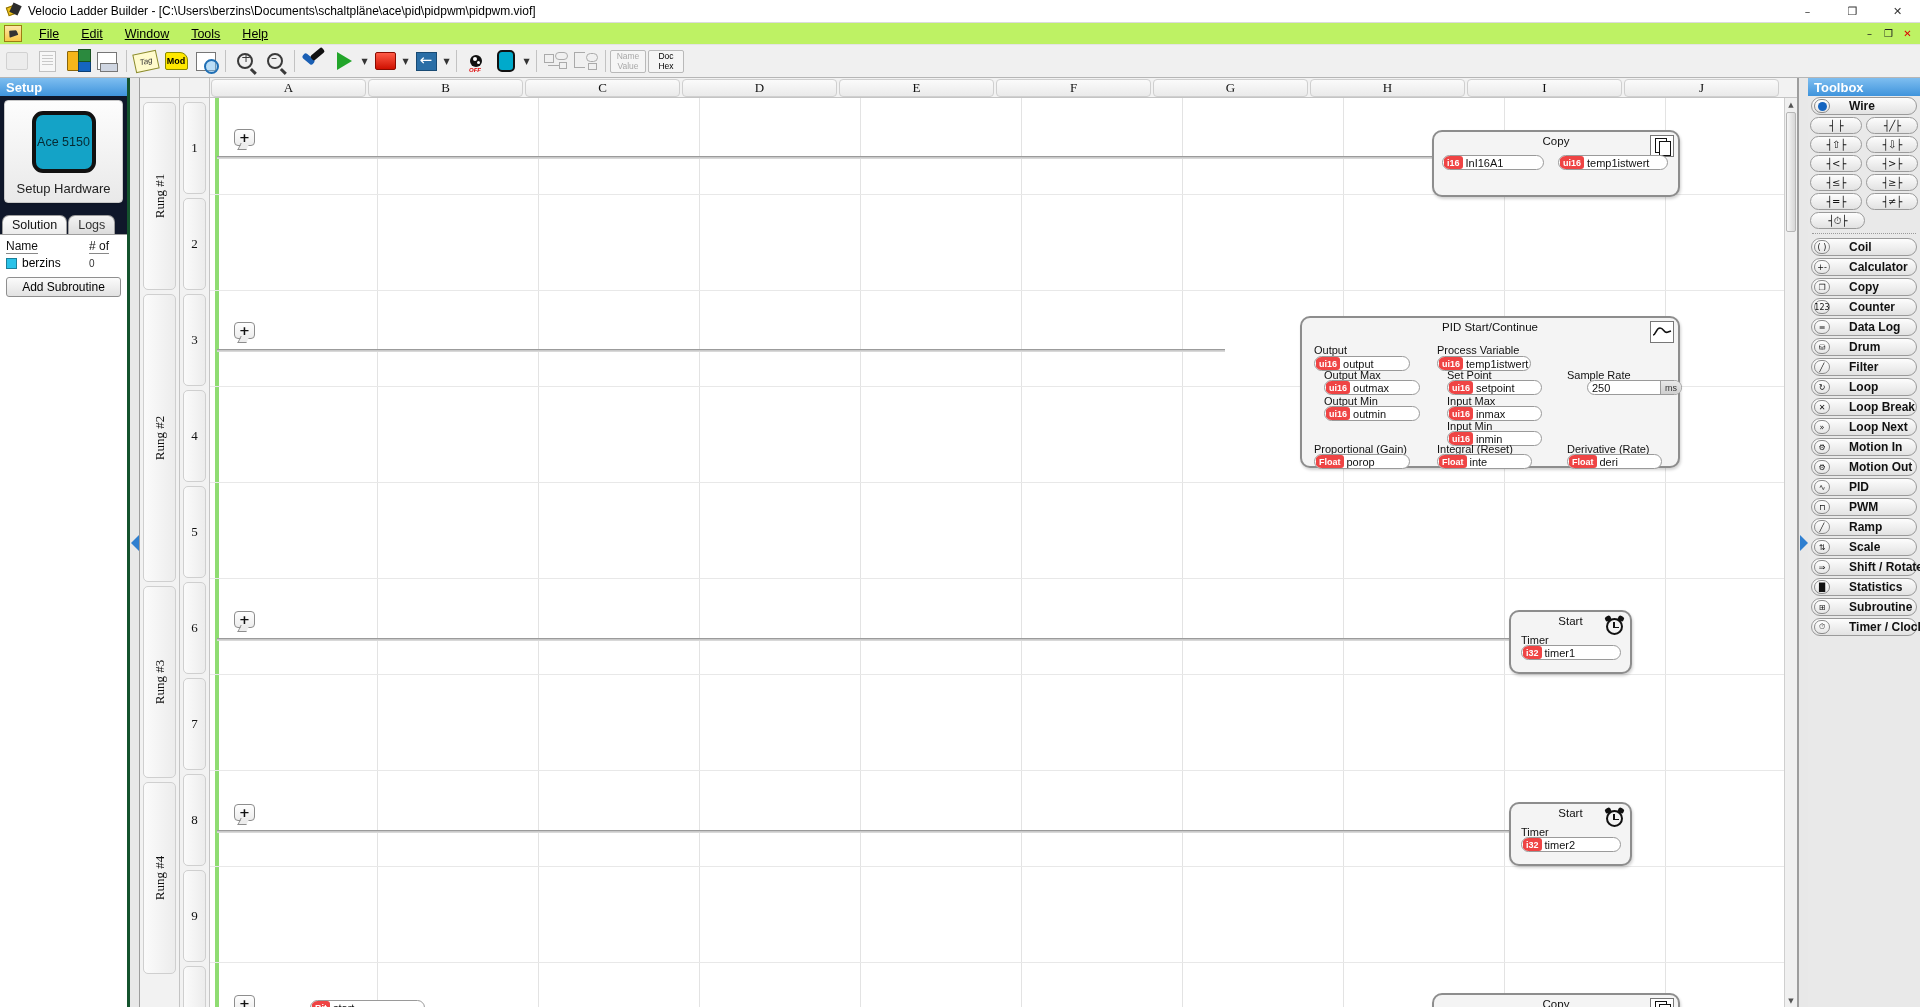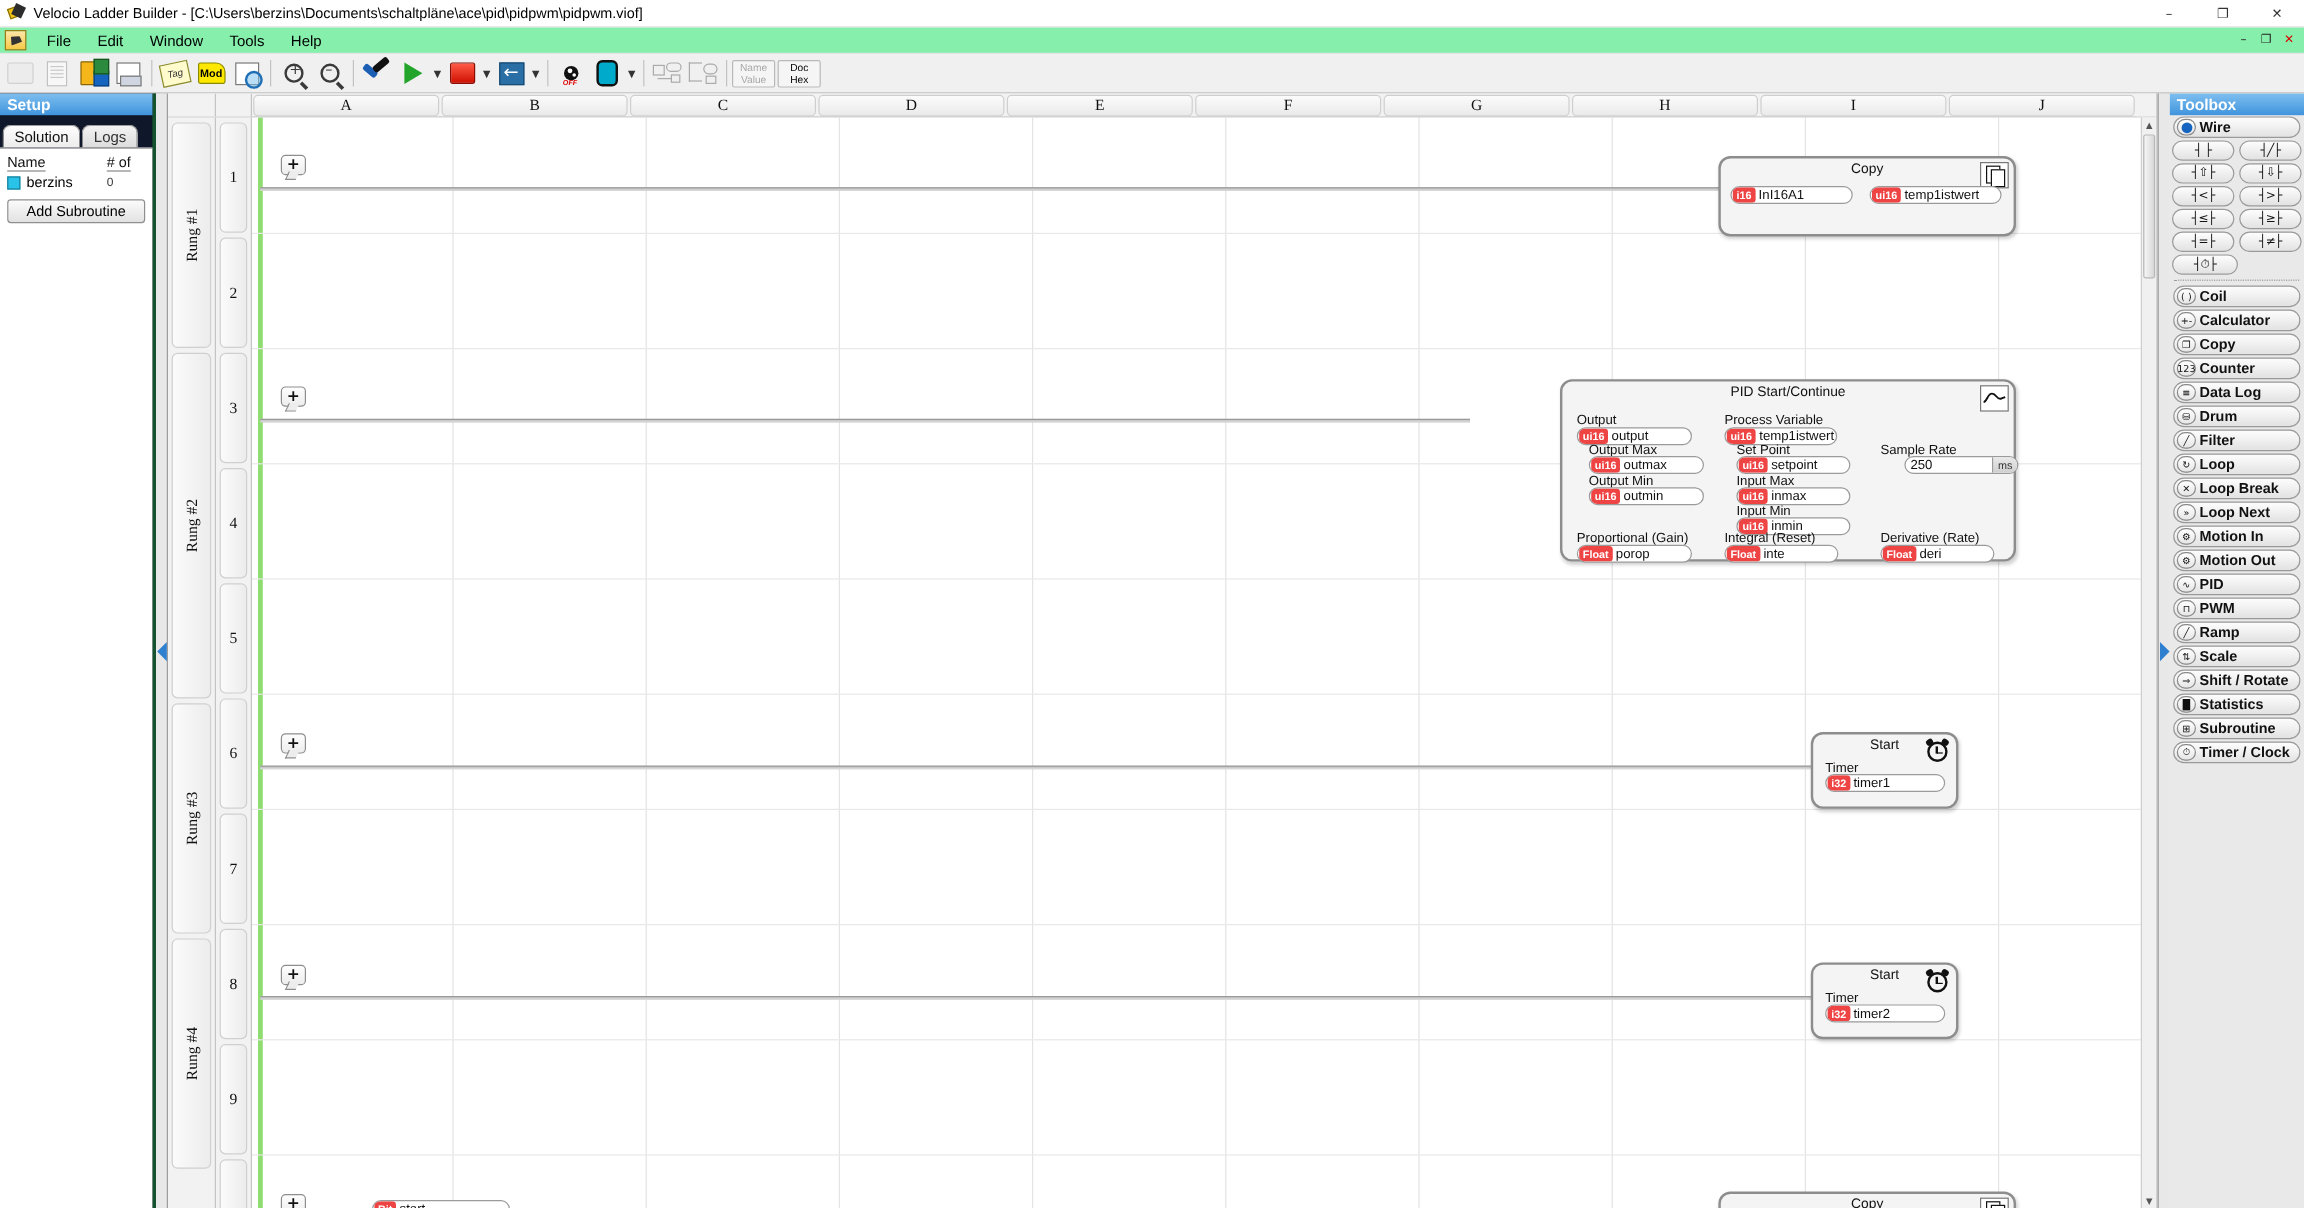--- a/index.html
+++ b/index.html
@@ -29,24 +29,25 @@
     font-size: 12px; color: #000; white-space: nowrap;
   }
   #winbtns { position: absolute; right: 0; top: 0; height: 23px; display: flex; }
   #winbtns div {
     width: 45px; height: 23px; display: flex; align-items: center; justify-content: center;
     font-family: "DejaVu Sans", sans-serif; font-size: 11px; color: #333;
   }
 
   
   #menubar {
-    height: 22px; background: #86efac;
+    height: 22px; background: #bef264;
     display: flex; align-items: center;
     position: relative;
     border-bottom: 1px solid #e4e4e4;
+    text-decoration: underline;
   }
   #menubar .menuicon {
     width: 18px; height: 17px; margin-left: 4px; margin-right: 6px;
     background: linear-gradient(#fde7a8,#f7c948); border: 1px solid #9c7c12; position: relative;
   }
   #menubar .menuicon:after {
     content:""; position:absolute; left:3px; top:3px; width:10px; height:10px;
     background:#333; transform: rotate(30deg); clip-path: polygon(0 40%,60% 0,100% 30%,40% 100%);
   }
   #menubar .mitem {
@@ -250,21 +251,21 @@
   
   #toolbox { width:112px; background:#e9e9e9; flex:none; display:flex; flex-direction:column; }
   #toolbox-header {
     height:18px; background:linear-gradient(#7ebef0,#3f94dc);
     color:#fff; font-weight:bold; font-size:13px; padding-left:6px; display:flex; align-items:center;
   }
   .tbx-item {
     margin:1px 3px; height:18px; border:1px solid #9a9a9a; border-radius:9px;
     background:linear-gradient(#fdfdfd,#e2e2e2); display:flex; align-items:center; padding-left:2px;
   }
-  .tbx-item .lbl { font-size:12px; font-weight:bold; color:#111; margin-left:3px; white-space:nowrap;}
+  .tbx-item .lbl { font-size:12px; font-weight:bold; color:#111; margin-left:19px; white-space:nowrap;}
   .tbx-ico { width:16px;height:14px; display:flex;align-items:center;justify-content:center; flex:none;
              border:1px solid #8a8a8a; border-radius:7px; background:linear-gradient(#ffffff,#e6e6e6);
              font-size:8px; color:#111; font-family:"DejaVu Sans",sans-serif;}
   .contactrow { display:flex; }
   .contactbtn {
     flex:1; margin:1px 2px; height:17px; border:1px solid #9a9a9a; border-radius:9px;
     background:linear-gradient(#fdfdfd,#e2e2e2); display:flex; align-items:center; justify-content:center;
     font-size:10px; color:#111; font-family:"DejaVu Sans",sans-serif; letter-spacing:-0.5px;
   }
   .dotted { border-top:1px dotted #9a9a9a; margin:3px 4px; }
@@ -383,20 +384,24 @@
   <div class="nvbtn active">
     <span>Doc</span>
     <span>Hex</span>
   </div>
 </div>
 
 <div id="main">
 
   <div id="leftpanel">
     <div id="setup-header">Setup</div>
+    <div id="setup-box">
+      <div id="ace-chip">Ace 5150</div>
+      <div id="setup-label">Setup Hardware</div>
+    </div>
     <div id="tabs">
       <div class="tab">Solution</div>
       <div class="tab inactive">Logs</div>
     </div>
     <div id="sol-body">
       <div id="sol-head">
         <div class="n"><span>Name</span></div>
         <div class="c"><span># of</span></div>
       </div>
       <div class="sol-row">

